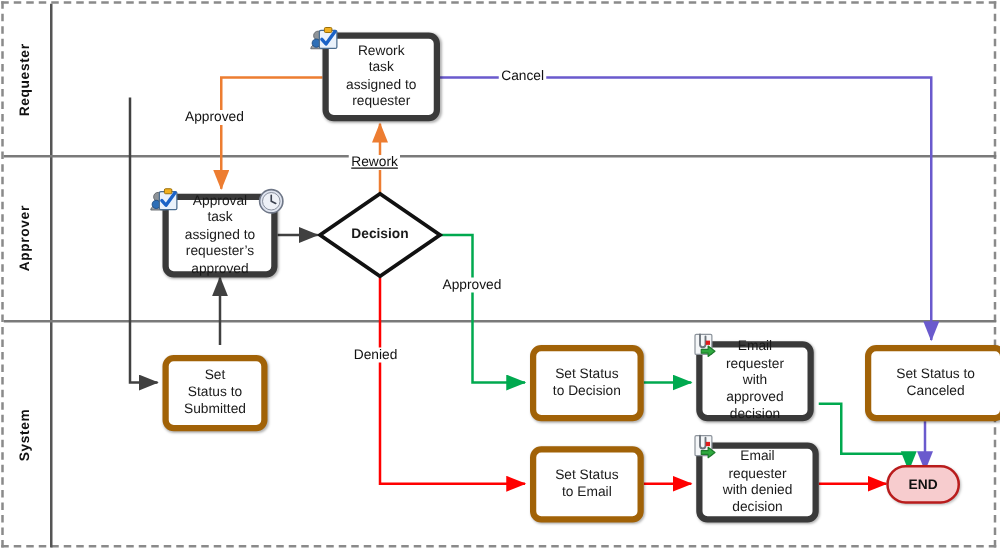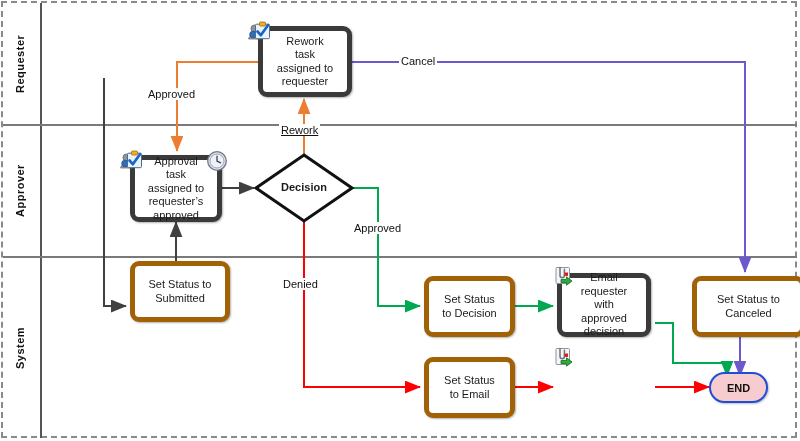--- a/index.html
+++ b/index.html
@@ -86,21 +86,21 @@
     text-align: center;
     font-size: 11px;
     font-weight: bold;
     line-height: 14px;
     color: #111111;
     box-shadow: 1px 1px 2px rgba(0,0,0,0.25);
   }
   .end-event {
     position: absolute;
     box-sizing: border-box;
-    border: 2px solid #1d4ed8;
+    border: 2px solid #b91c1c;
     border-radius: 18px;
     background: #f7ccce;
     display: flex;
     align-items: center;
     justify-content: center;
     text-align: center;
     font-size: 11px;
     font-weight: bold;
     color: #111111;
     box-shadow: 1px 1px 2px rgba(0,0,0,0.25);
@@ -234,21 +234,21 @@
   <div class="icon-box" style="left:206px; top:150px; width:22px; height:22px;">
     <svg width="22" height="22" viewBox="0 0 22 22">
       <circle cx="11" cy="11" r="9.3" fill="#dfe4ef" stroke="#6f7787" stroke-width="1.3"></circle>
       <circle cx="11" cy="11" r="7" fill="#eef1f7" stroke="#8a919f" stroke-width="0.8"></circle>
       <path d="M11,6.2 L11,11 L14.6,12.8" fill="none" stroke="#3c4250" stroke-width="1.3" stroke-linecap="round"></path>
     </svg>
   </div>
 
   <div class="gateway-label" style="left:256px; top:181px; width:96px;">Decision</div>
 
-  <div class="task" style="left:130px; top:261px; width:100px; height:61px;">
+  <div class="task" style="left:130px; top:284px; width:84px; height:61px;">
     <span>Set Status to Submitted</span>
   </div>
 
   <div class="task" style="left:424px; top:276px; width:91px; height:61px;">
     <span>Set Status to Decision</span>
   </div>
 
   <div class="task soft" style="left:557px; top:273px; width:94px; height:64px;">
     <span>Email requester with approved decision</span>
   </div>
@@ -258,20 +258,23 @@
       <path d="M9,3.5 L9,11.6 a2.2,2.2 0 0 0 4.4,0 L13.4,5.2" fill="none" stroke="#6c737b" stroke-width="1.5" stroke-linecap="round"></path>
       <rect x="13.6" y="8.5" width="3.4" height="3.4" fill="#e01b1b"></rect>
       <path d="M10,15.5 L15.5,15.5 L15.5,12.8 L21,17 L15.5,21.2 L15.5,18.5 L10,18.5 z" fill="#2faa3f" stroke="#1d7a2b" stroke-width="0.9" stroke-linejoin="round"></path>
     </svg>
   </div>
 
   <div class="task" style="left:424px; top:357px; width:91px; height:61px;">
     <span>Set Status to Email</span>
   </div>
 
+  <div class="task soft" style="left:557px; top:354px; width:98px; height:64px;">
+    <span>Email requester with denied decision</span>
+  </div>
   <div class="icon-box" style="left:551px; top:345px;">
     <svg width="26" height="24" viewBox="0 0 26 24">
       <rect x="5" y="3.5" width="13.5" height="16" rx="1" fill="#f4f6f8" stroke="#8d949c" stroke-width="1"></rect>
       <path d="M9,3.5 L9,11.6 a2.2,2.2 0 0 0 4.4,0 L13.4,5.2" fill="none" stroke="#6c737b" stroke-width="1.5" stroke-linecap="round"></path>
       <rect x="13.6" y="8.5" width="3.4" height="3.4" fill="#e01b1b"></rect>
       <path d="M10,15.5 L15.5,15.5 L15.5,12.8 L21,17 L15.5,21.2 L15.5,18.5 L10,18.5 z" fill="#2faa3f" stroke="#1d7a2b" stroke-width="0.9" stroke-linejoin="round"></path>
     </svg>
   </div>
 
   <div class="task" style="left:692px; top:276px; width:113px; height:61px;">

